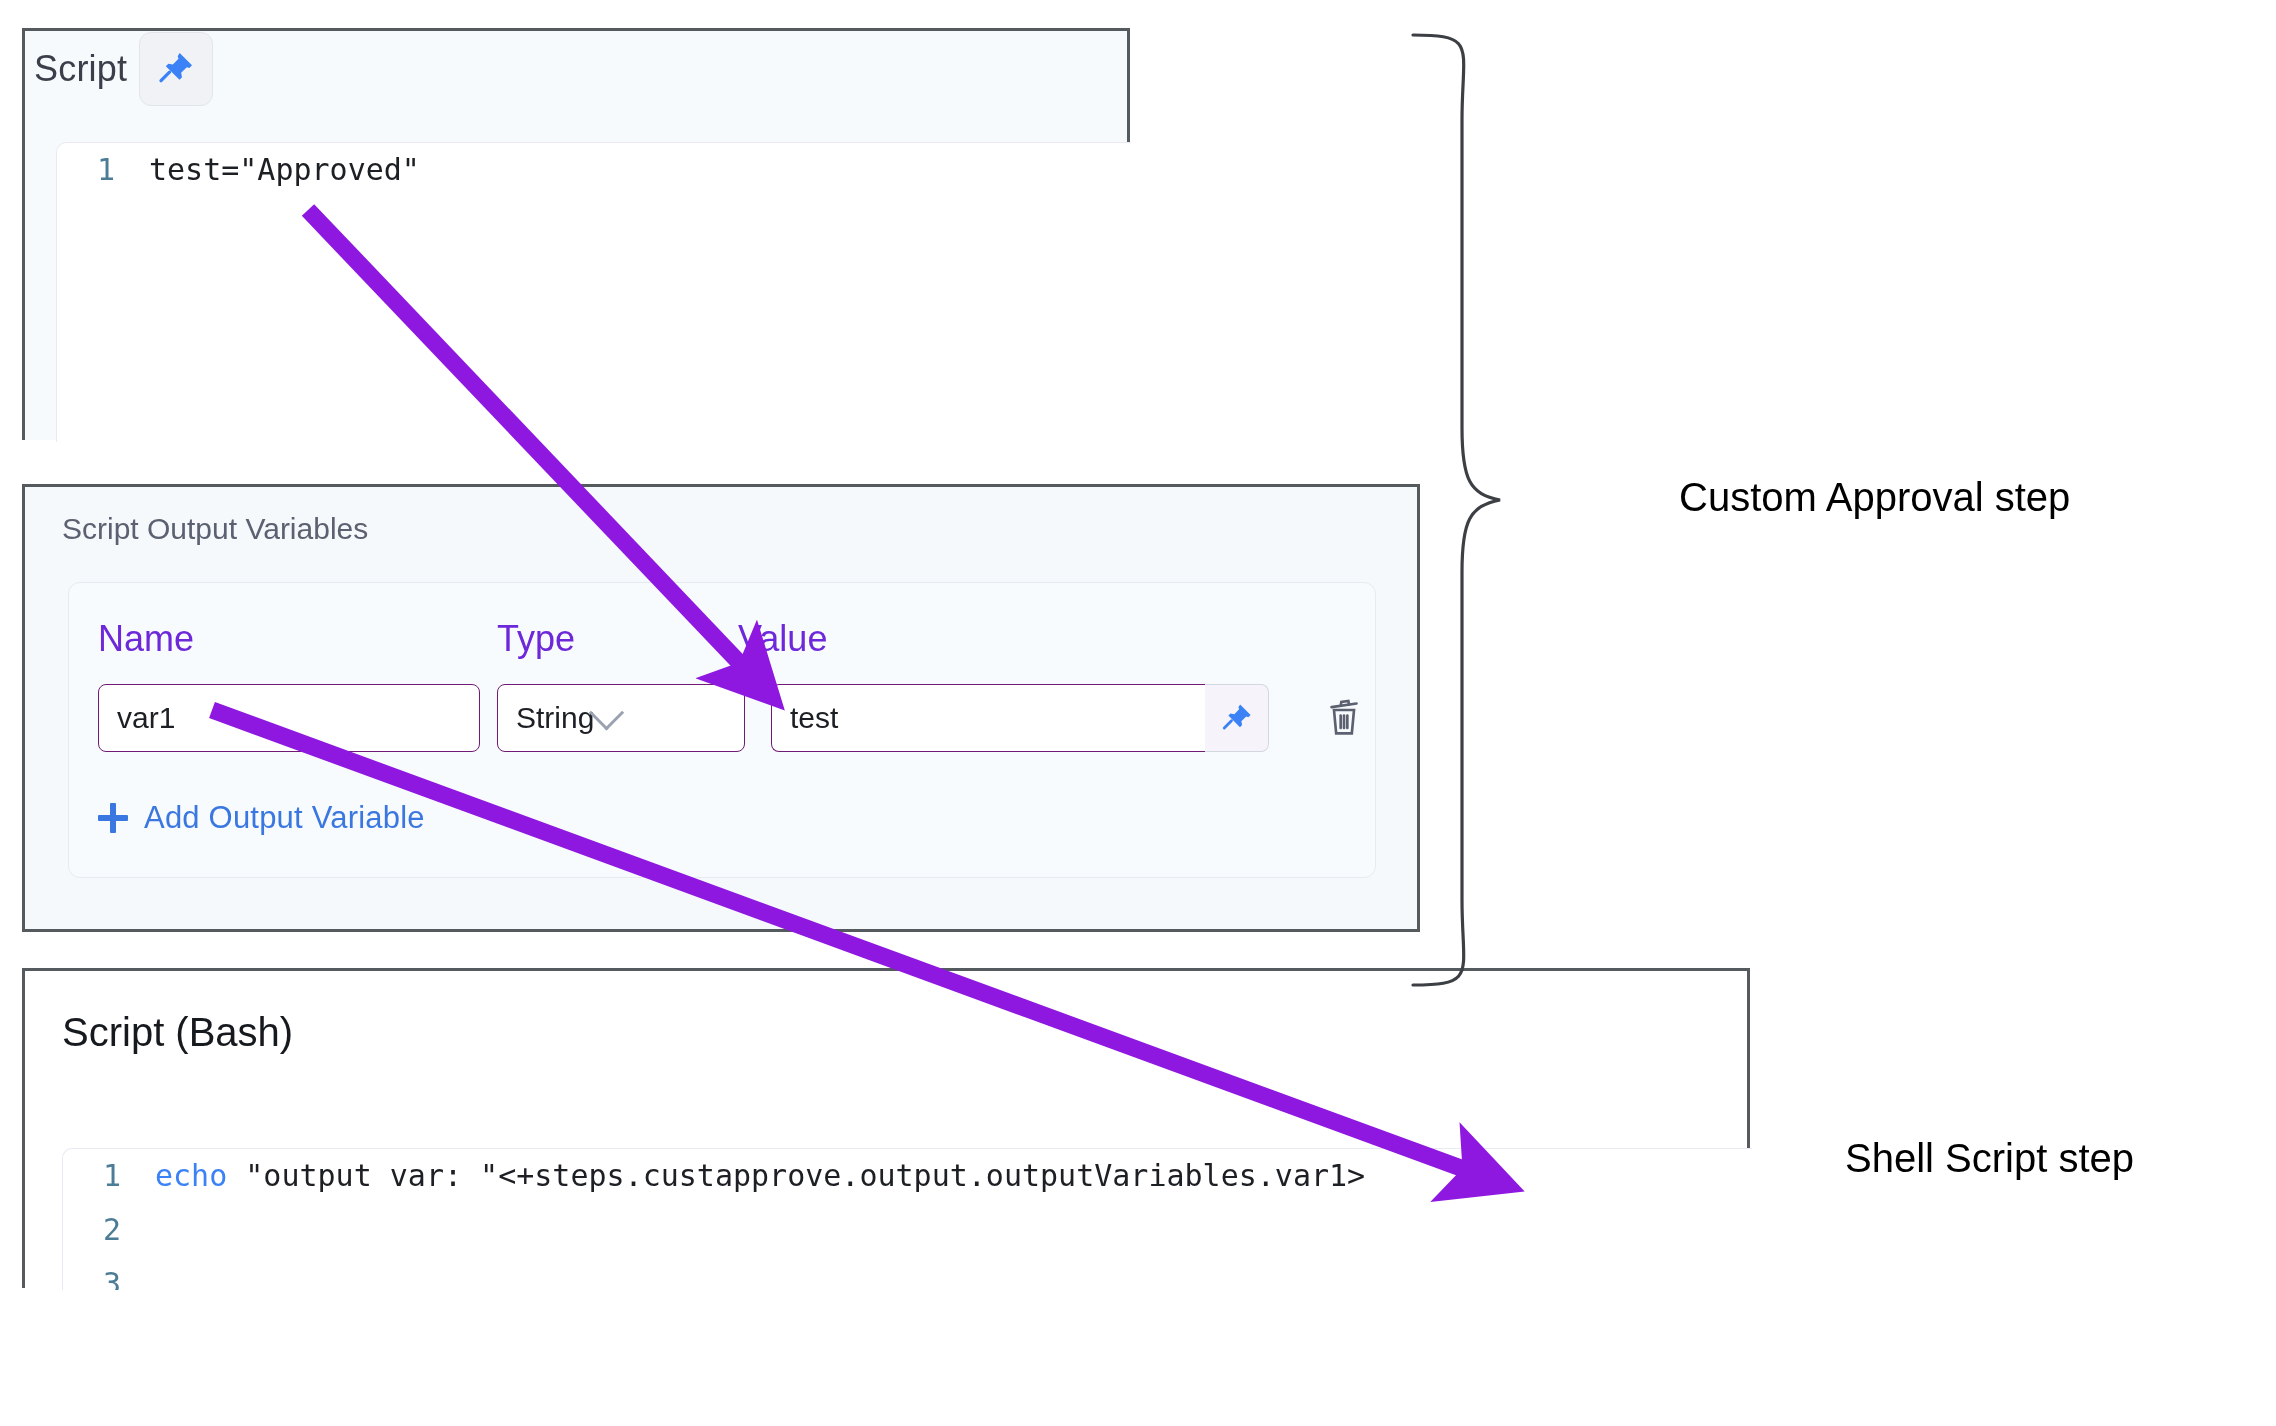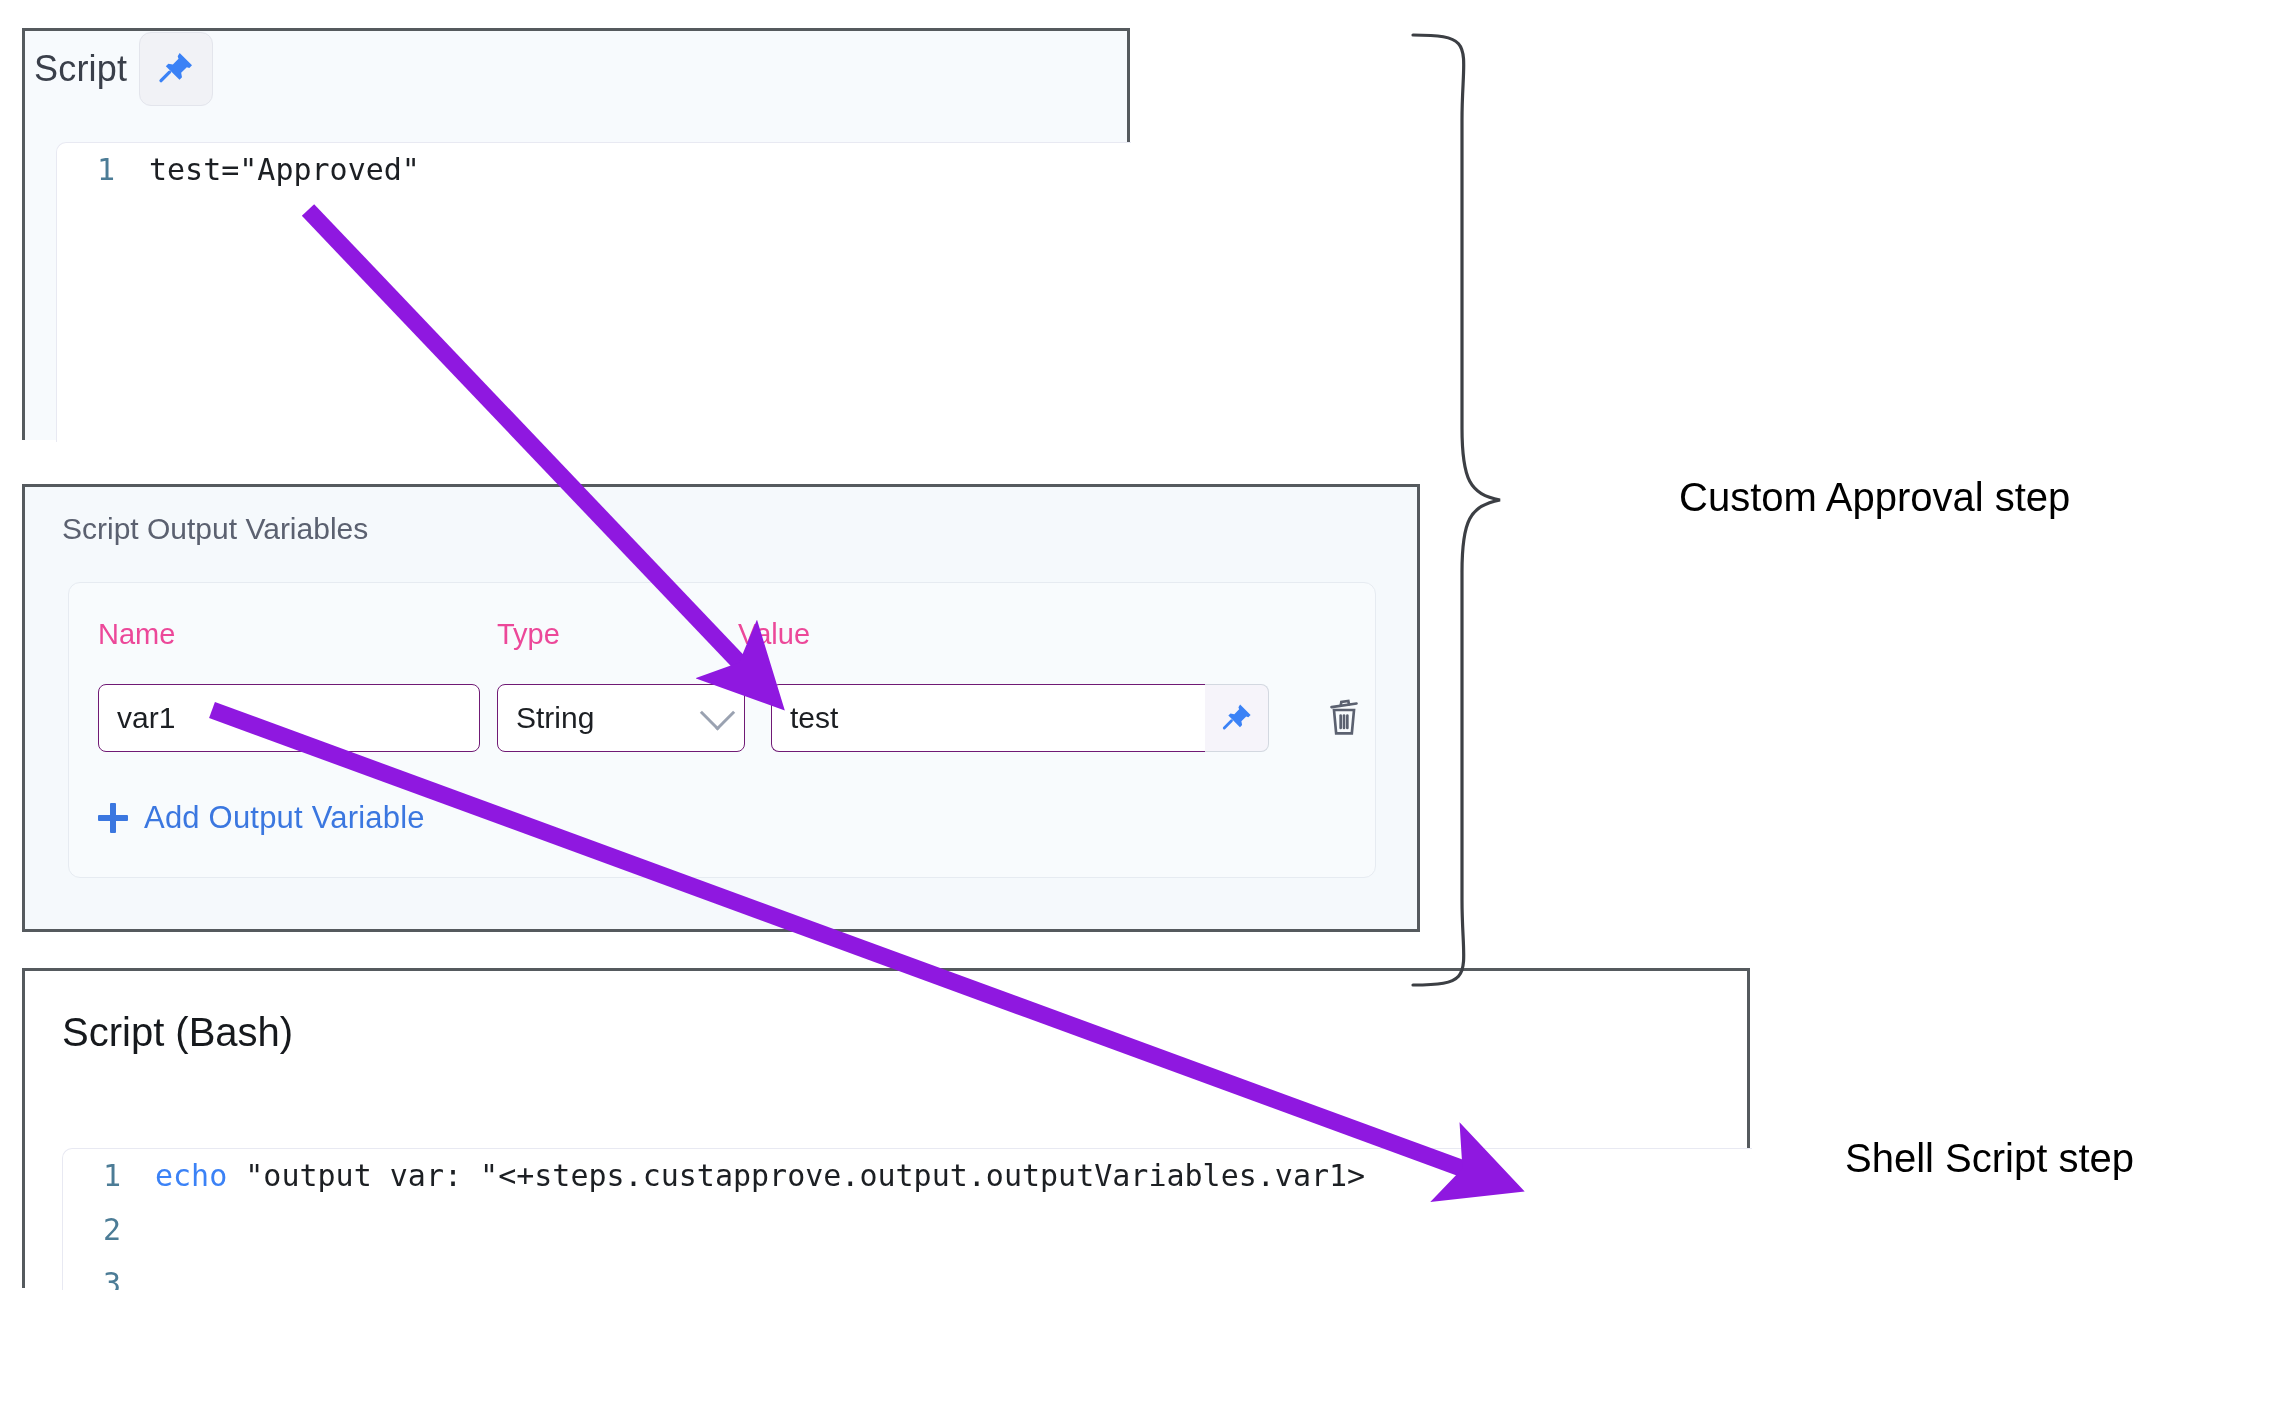--- a/index.html
+++ b/index.html
@@ -141,22 +141,22 @@
   }
   .ov-headers {
     position: absolute;
     left: 98px;
     top: 618px;
     width: 1260px;
     height: 40px;
   }
   .ov-h {
     position: absolute;
-    font-size: 29px;
-    color: #ec4899;
+    font-size: 36px;
+    color: #6d28d9;
     top: 0;
   }
   .ov-h--name  { left: 0px; }
   .ov-h--type  { left: 399px; }
   .ov-h--value { left: 640px; }
 
   .ov-row {
     position: absolute;
     left: 98px;
     top: 684px;
@@ -173,21 +173,20 @@
     display: flex;
     align-items: center;
     font-size: 30px;
     color: #1c1f23;
     padding: 0 18px;
   }
   .field--name  { width: 382px; }
   .field--type  {
     width: 248px;
     margin-left: 17px;
-    justify-content: space-between;
     padding-right: 14px;
   }
   .field--value {
     width: 434px;
     border-radius: 8px 0 0 8px;
     border-right: none;
   }
   .value-group {
     display: flex;
     align-items: stretch;

